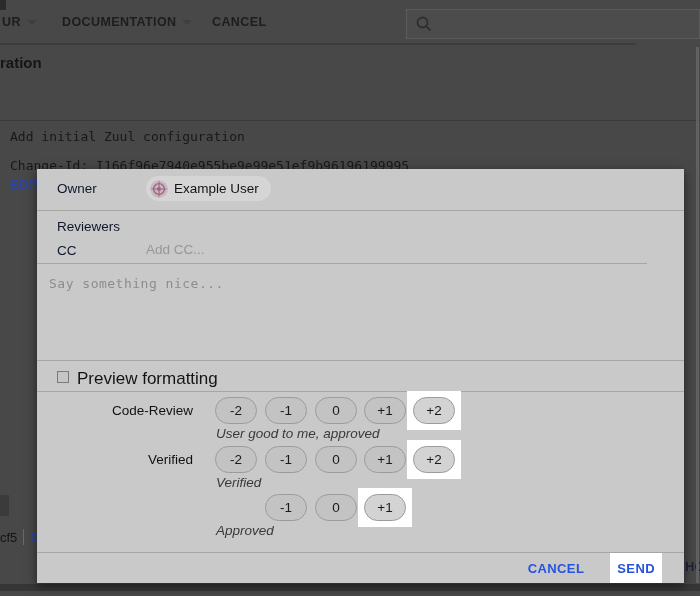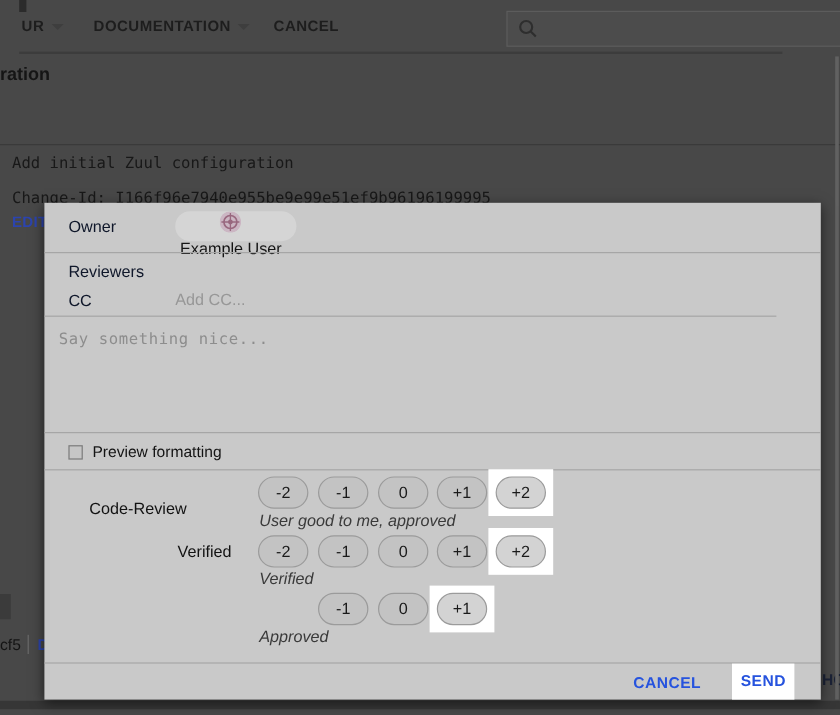--- a/index.html
+++ b/index.html
@@ -2,21 +2,21 @@
 <html><head>
 <meta charset="utf-8">
 <style>
   * { margin:0; padding:0; box-sizing:border-box; }
   html,body { background:#222; }
   .canvas {
     position:relative; width:700px; height:596px; overflow:hidden;
     background:var(--dim-bg); font-family:"Liberation Sans", sans-serif;
   }
   
-  .topbar { position:absolute; left:16px; top:0; width:636px; height:45px;
+  .topbar { position:absolute; left:0; top:0; width:636px; height:45px;
     border-bottom:2px solid var(--header-border); }
   .corner-frag { position:absolute; left:0; top:0; width:6px; height:10px; background:#2b2b2b; }
   .nav-item { position:absolute; top:15px; display:flex; align-items:center; gap:6px;
     font-size:12.5px; font-weight:bold; letter-spacing:.4px; color:#1d1d1d; cursor:default; }
   .nav-ur { left:2px; } .nav-doc { left:62px; } .nav-browse { left:212px; }
   .caret { width:0; height:0; border-left:5px solid transparent; border-right:5px solid transparent;
     border-top:5px solid #3e3e3e; display:inline-block; }
   .searchbox { position:absolute; left:406px; top:9px; width:294px; height:30px;
     background:#4c4c4c; border:1px solid #5c5c5c; display:flex; align-items:center; padding-left:8px; }
   .searchbox input { flex:1; background:transparent; border:none; outline:none;
@@ -40,37 +40,37 @@
   .bl-frag { position:absolute; left:0; top:495px; width:9px; height:21px; background:#3b3b3b; }
   .bottom-band { position:absolute; left:0; top:584px; width:700px; height:7px; background:#363636; }
   .scroll-strip { position:absolute; left:696px; top:47px; width:3px; height:536px; background:#616161; }
 
   
   .modal { position:absolute; left:37px; top:169px; width:647px; height:414px;
     background:var(--modal-bg); box-shadow:0 3px 10px rgba(0,0,0,.55); z-index:10; }
   .m-label { position:absolute; left:20px; font-size:13.5px; color:#0f172a; }
   .divider { position:absolute; left:0; width:647px; height:1px; background:var(--modal-divider); }
   .owner-chip { position:absolute; left:109px; top:7px; height:25px; display:flex; align-items:center;
-    gap:6px; background:#d5d5d5; border-radius:13px; padding:0 12px 0 4px;flex-direction:column; }
+    gap:6px; background:#d5d5d5; border-radius:13px; padding:0 12px 0 4px; }
   .owner-chip .name { font-size:13.5px; color:#141414; }
   .avatar { width:18px; height:18px; border-radius:50%; overflow:hidden; flex:0 0 auto; }
   .chip-input { position:absolute; left:109px; background:transparent; border:none; outline:none;
     width:300px; font-size:13.5px; color:#333; }
   .chip-input::placeholder { color:#979797; opacity:1; }
   .msg-area { position:absolute; left:0; top:94px; width:610px; height:97px;
     border-top:1px solid var(--modal-divider); }
   .msg-area textarea { width:100%; height:100%; background:transparent; border:none; outline:none;
     resize:none; padding:12px 0 0 12px; font-family:"DejaVu Sans Mono",monospace; font-size:13px;
     color:#333; letter-spacing:.5px; }
   .msg-area textarea::placeholder { color:var(--placeholder-gray); opacity:1; }
   .preview-row { position:absolute; left:0; top:191px; width:647px; height:32px;
     border-top:1px solid var(--modal-divider); border-bottom:1px solid var(--modal-divider); }
   .checkbox { position:absolute; left:20px; top:10px; width:12px; height:12px;
     border:1px solid #7b7b7b; background:#c6c6c6; cursor:pointer; }
-  .preview-label { position:absolute; left:40px; top:8px; font-size:13px; color:#141414; }
+  .preview-label { position:absolute; left:40px; top:8px; font-size:17px; color:#141414; }
   .scores { position:absolute; left:0; top:223px; width:647px; height:160px; }
   .score-label { position:absolute; left:0; width:156px; text-align:right; font-size:13.5px; color:#121212; }
   .vote-chip { position:absolute; width:42px; height:27px; border-radius:14px;
     background:var(--chip-bg); border:1px solid var(--chip-border); color:#1a1a1a;
     font-family:"Liberation Sans",sans-serif; font-size:13.5px; text-align:center; cursor:pointer; z-index:2; }
   .vote-chip.sel { background:var(--chip-sel-bg); }
   .hlbox { position:absolute; width:54px; height:39px; background:var(--highlight); z-index:1; }
   .score-hint { position:absolute; left:179px; font-size:13.5px; font-style:italic; color:#3a3a3a; }
   .footer { position:absolute; left:0; top:383px; width:647px; height:31px;
     border-top:1px solid var(--modal-divider); display:flex; align-items:center;
@@ -152,21 +152,21 @@
     <div class="msg-area">
       <textarea placeholder="Say something nice..." style=""></textarea>
     </div>
 
     <div class="preview-row">
       <span class="checkbox"></span>
       <span class="preview-label">Preview formatting</span>
     </div>
 
     <div class="scores" id="scores">
-        <div class="score-label" style="top: 24px; text-align: center;">Code-Review</div>
+        <div class="score-label" style="top: 11px;">Code-Review</div>
         <button class="vote-chip" style="left: 178px; top: 5px;">-2</button>
         <button class="vote-chip" style="left: 228px; top: 5px;">-1</button>
         <button class="vote-chip" style="left: 278px; top: 5px;">0</button>
         <button class="vote-chip" style="left: 327px; top: 5px;">+1</button>
         <div class="hlbox" style="left: 370px; top: -1px;"></div>
         <button class="vote-chip sel" style="left: 376px; top: 5px;">+2</button>
         <div class="score-hint" style="top: 34px;">User good to me, approved</div>
         <div class="score-label" style="top: 60px;">Verified</div>
         <button class="vote-chip" style="left: 178px; top: 54px;">-2</button>
         <button class="vote-chip" style="left: 228px; top: 54px;">-1</button>

